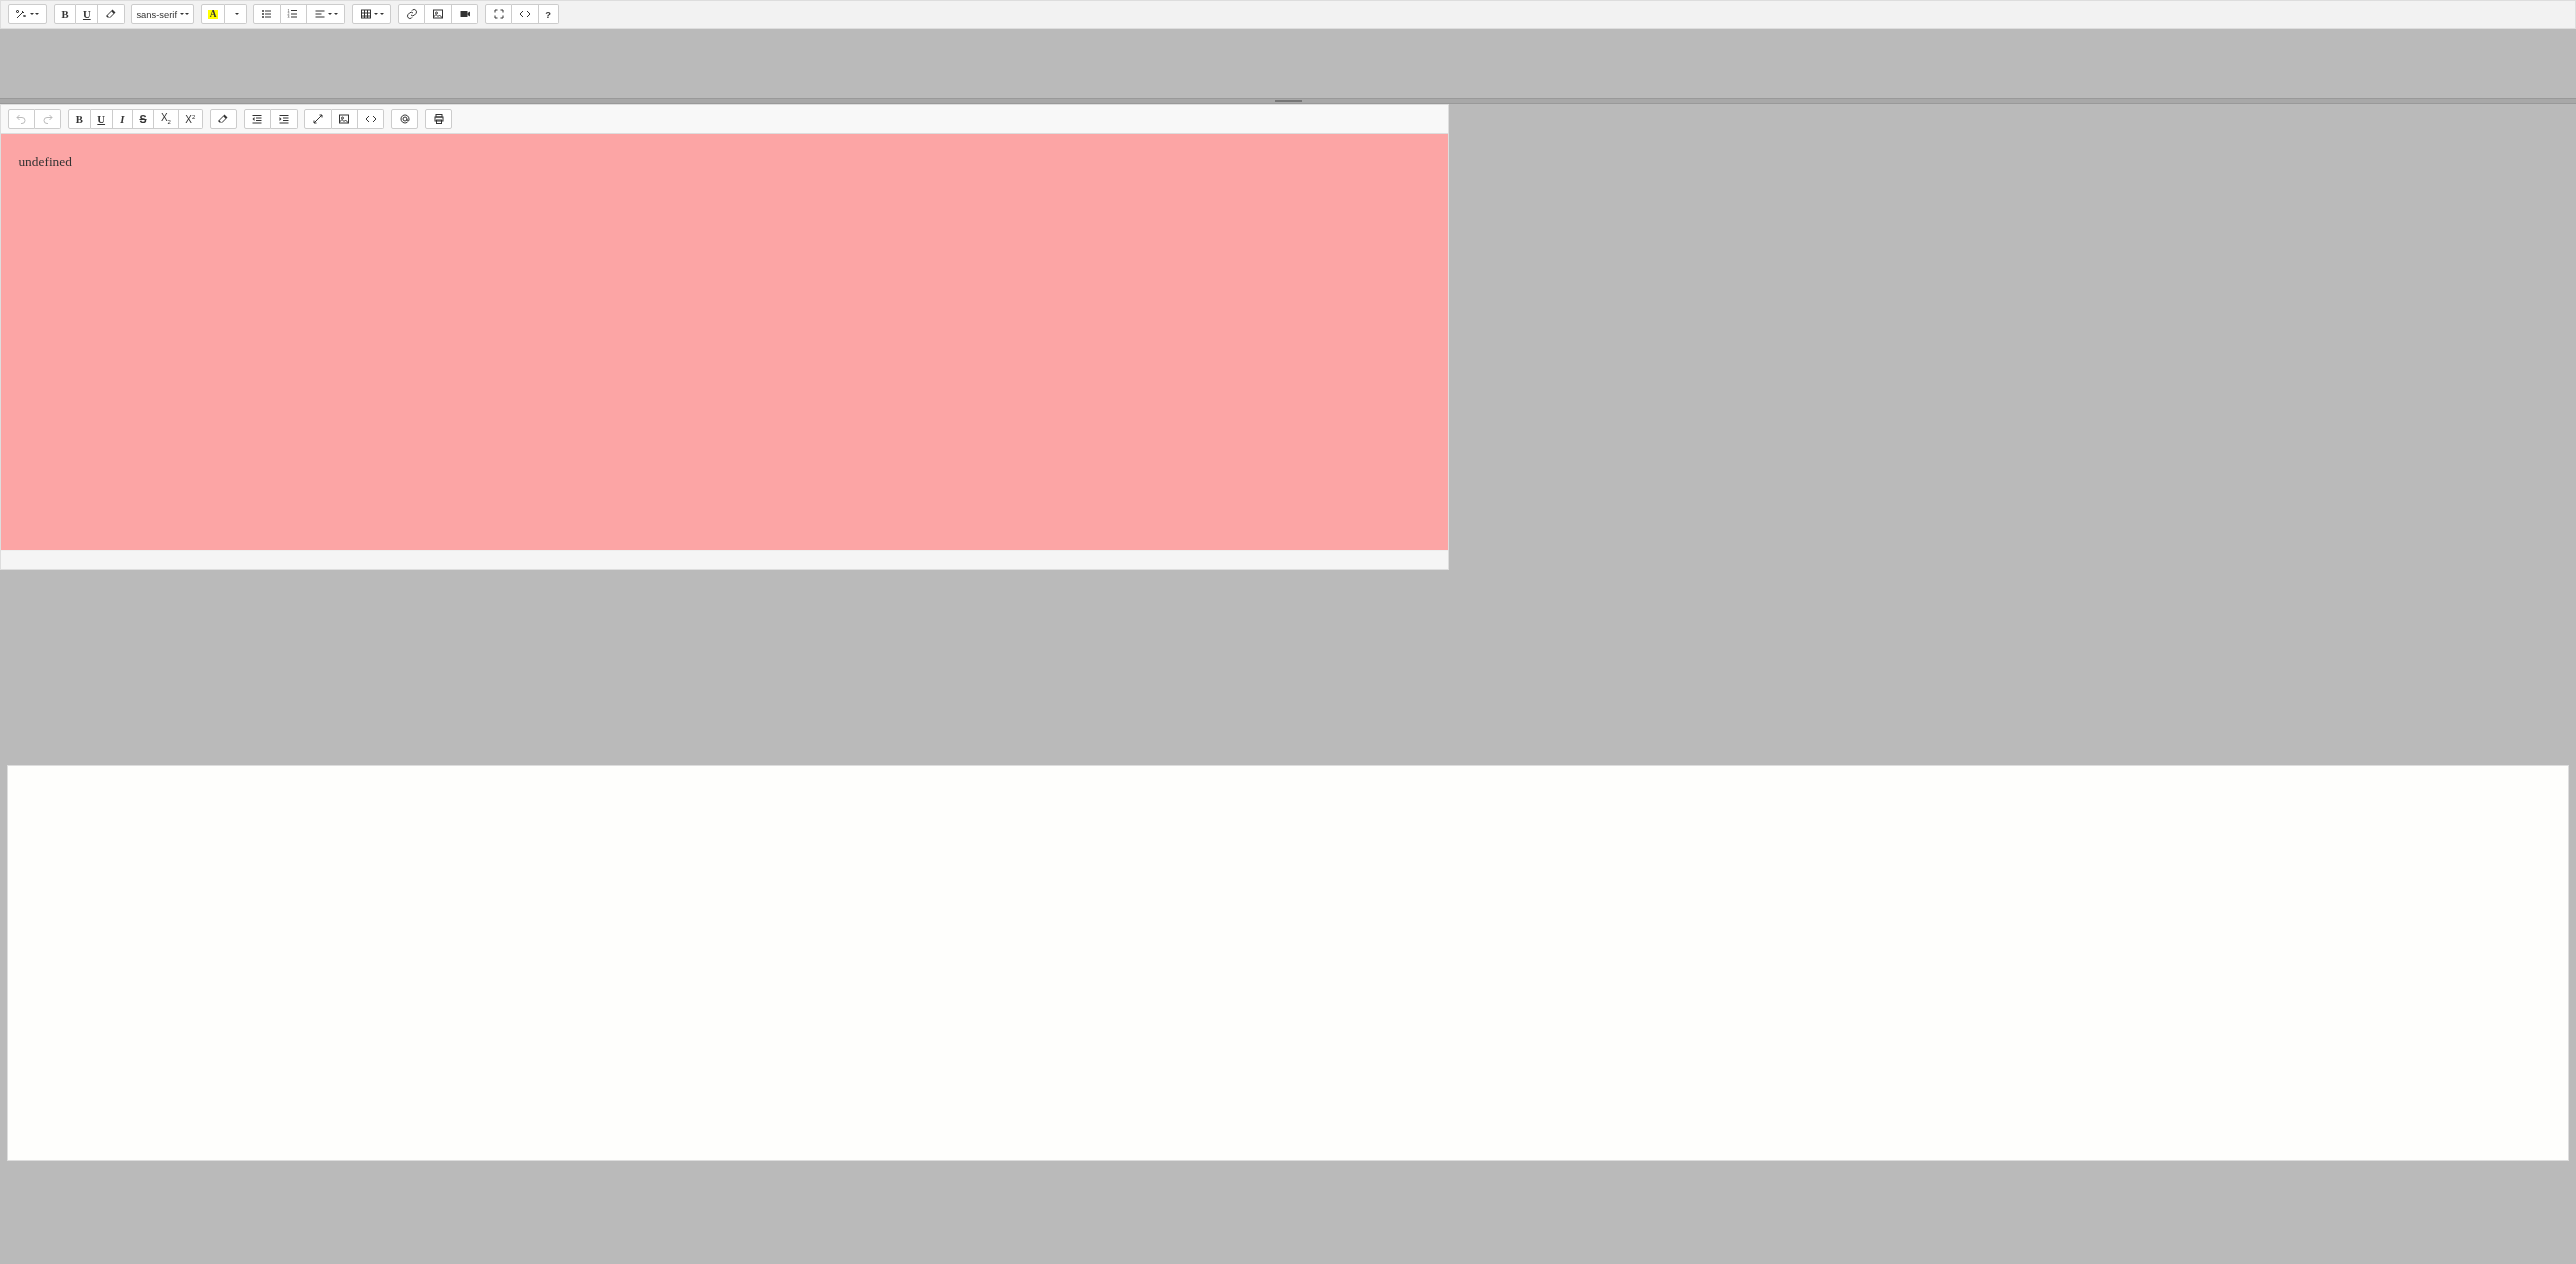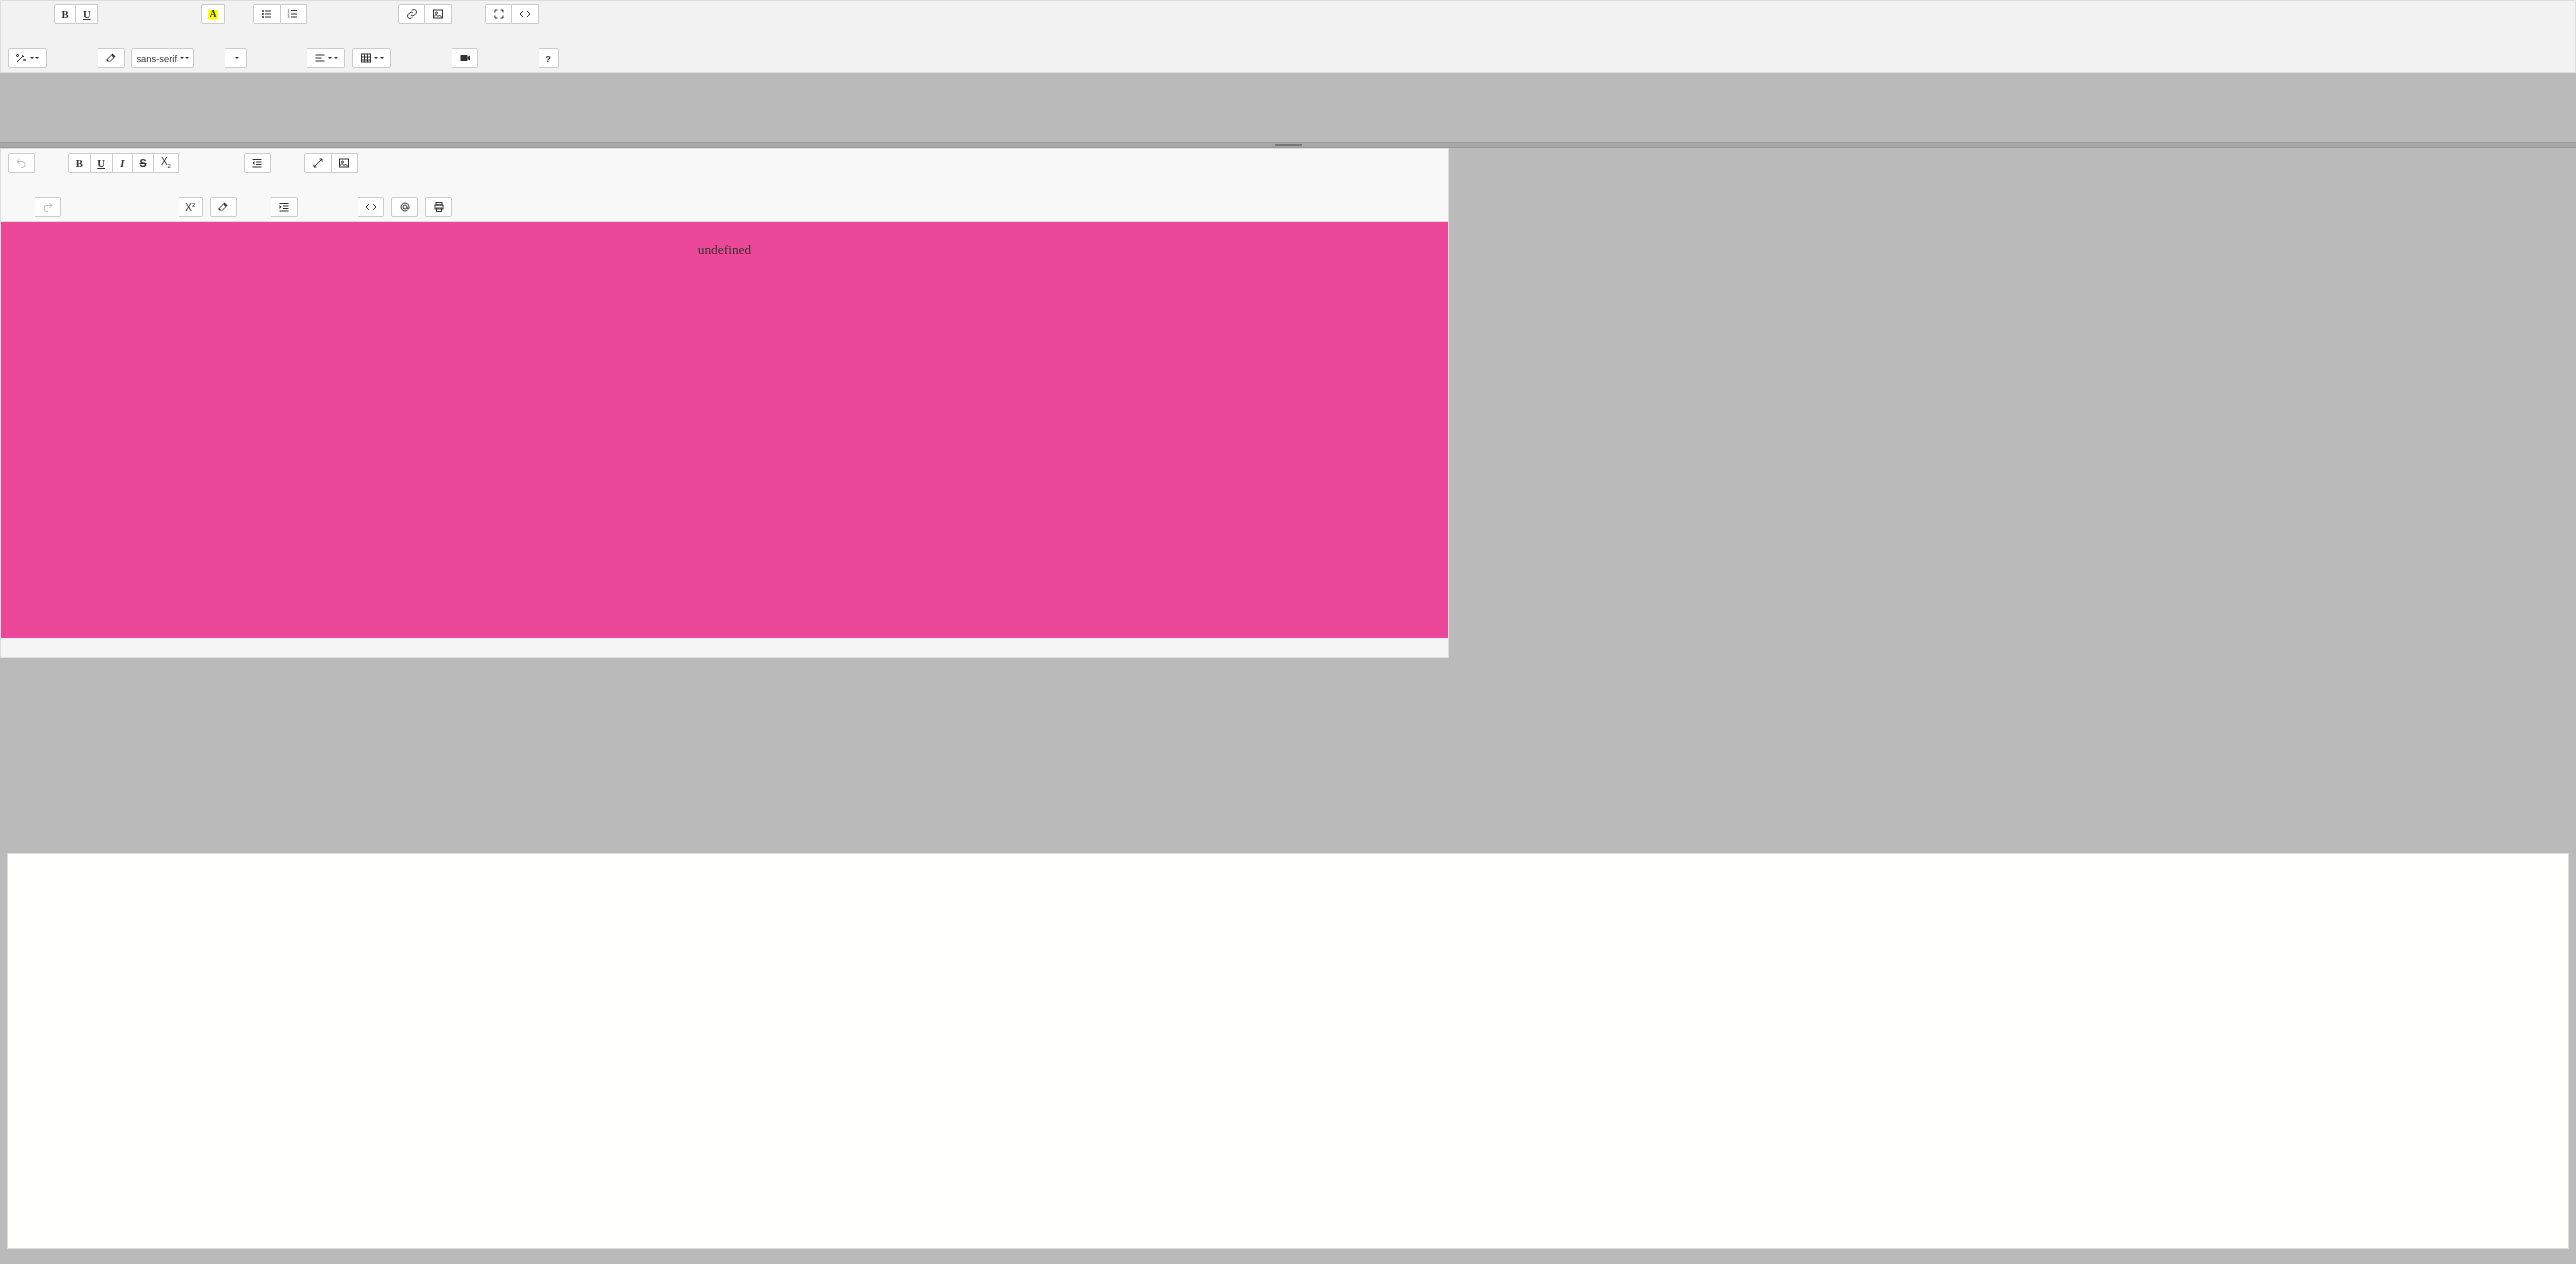--- a/index.html
+++ b/index.html
@@ -34,21 +34,21 @@
   display: inline-flex;
   align-items: center;
   justify-content: center;
   cursor: pointer;
   font-size: 9.4px;
   color: #333;
   line-height: 1;
 }
 .btn:not(:first-child) { border-left: none; }
 .btn:first-child { border-top-left-radius: 2px; border-bottom-left-radius: 2px; }
-.btn:last-child { border-top-right-radius: 2px; border-bottom-right-radius: 2px; margin-top: 44px; }
+.btn:last-child { border-top-right-radius: 2px; border-bottom-right-radius: 2px; }
 .btn.disabled { color: #bbb; cursor: default; }
 .btn .caret {
   display: inline-block;
   width: 0; height: 0;
   margin-left: 2.7px;
   border-left: 2.7px solid transparent;
   border-right: 2.7px solid transparent;
   border-top: 2.7px solid #333;
 }
 .btn.yellow-bg .font-A {
@@ -88,27 +88,26 @@
   margin: 0;
 }
 .editor-toolbar {
   background: #f8f8f8;
   border-bottom: 0.7px solid #ddd;
   padding: 4px 6.7px;
   display: flex;
   gap: 6.7px;
 }
 .editor-content {
-  background: #ec4899;
+  background: #fca5a5;
   min-height: 416px;
   padding: 20px 17.4px;
   font-family: Georgia, "Times New Roman", serif;
   font-size: 13.4px;
   color: #333;
-  text-align: center;
 }
 .editor-statusbar {
   height: 19px;
   background: #f5f5f5;
   border-top: 0.7px solid #eee;
 }
 
 
 .gap2 { height: 195px; background: #bababa; }
 

